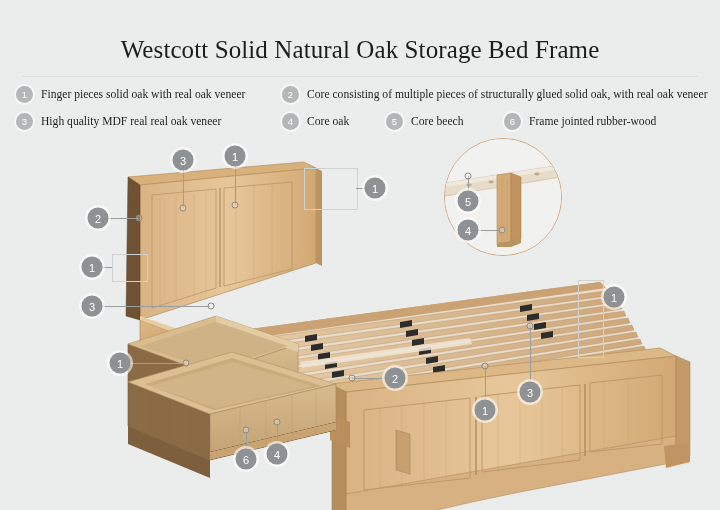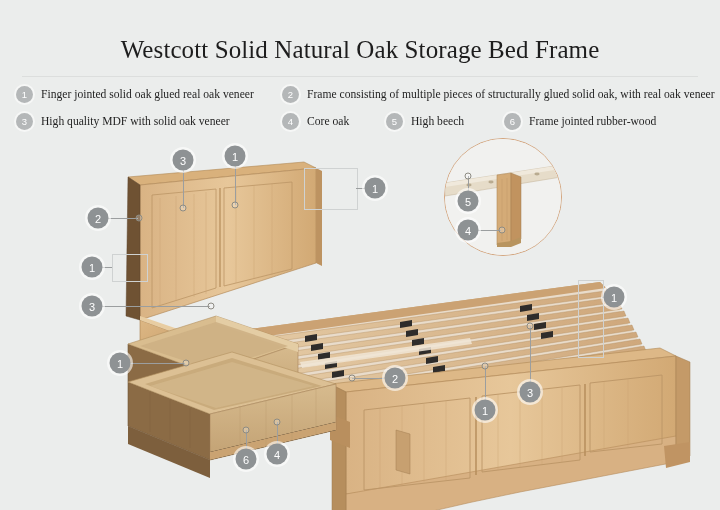--- a/index.html
+++ b/index.html
@@ -62,41 +62,41 @@
 
 <div id="stage">
 
   <div class="title">Westcott Solid Natural Oak Storage Bed Frame</div>
   <div class="rule"></div>
 
   <div class="legend">
 
     <div class="lg-item" style="left:2px;top:4px;">
       <span class="lg-badge">1</span>
-      <span class="lg-text">Finger jointed solid oak glued real oak veneer</span>
+      <span class="lg-text">Finger pieces solid oak with real oak veneer</span>
     </div>
 
     <div class="lg-item" style="left:268px;top:4px;">
       <span class="lg-badge">2</span>
-      <span class="lg-text">Frame consisting of multiple pieces of structurally glued solid oak, with real oak veneer</span>
+      <span class="lg-text">Core consisting of multiple pieces of structurally glued solid oak, with real oak veneer</span>
     </div>
 
     <div class="lg-item" style="left:2px;top:31px;">
       <span class="lg-badge">3</span>
-      <span class="lg-text">High quality MDF with solid oak veneer</span>
+      <span class="lg-text">High quality MDF real real oak veneer</span>
     </div>
 
     <div class="lg-item" style="left:268px;top:31px;">
       <span class="lg-badge">4</span>
       <span class="lg-text">Core oak</span>
     </div>
 
     <div class="lg-item" style="left:372px;top:31px;">
       <span class="lg-badge">5</span>
-      <span class="lg-text">High beech</span>
+      <span class="lg-text">Core beech</span>
     </div>
 
     <div class="lg-item" style="left:490px;top:31px;">
       <span class="lg-badge">6</span>
       <span class="lg-text">Frame jointed rubber-wood</span>
     </div>
   </div>
 
   <div class="scene">
 

